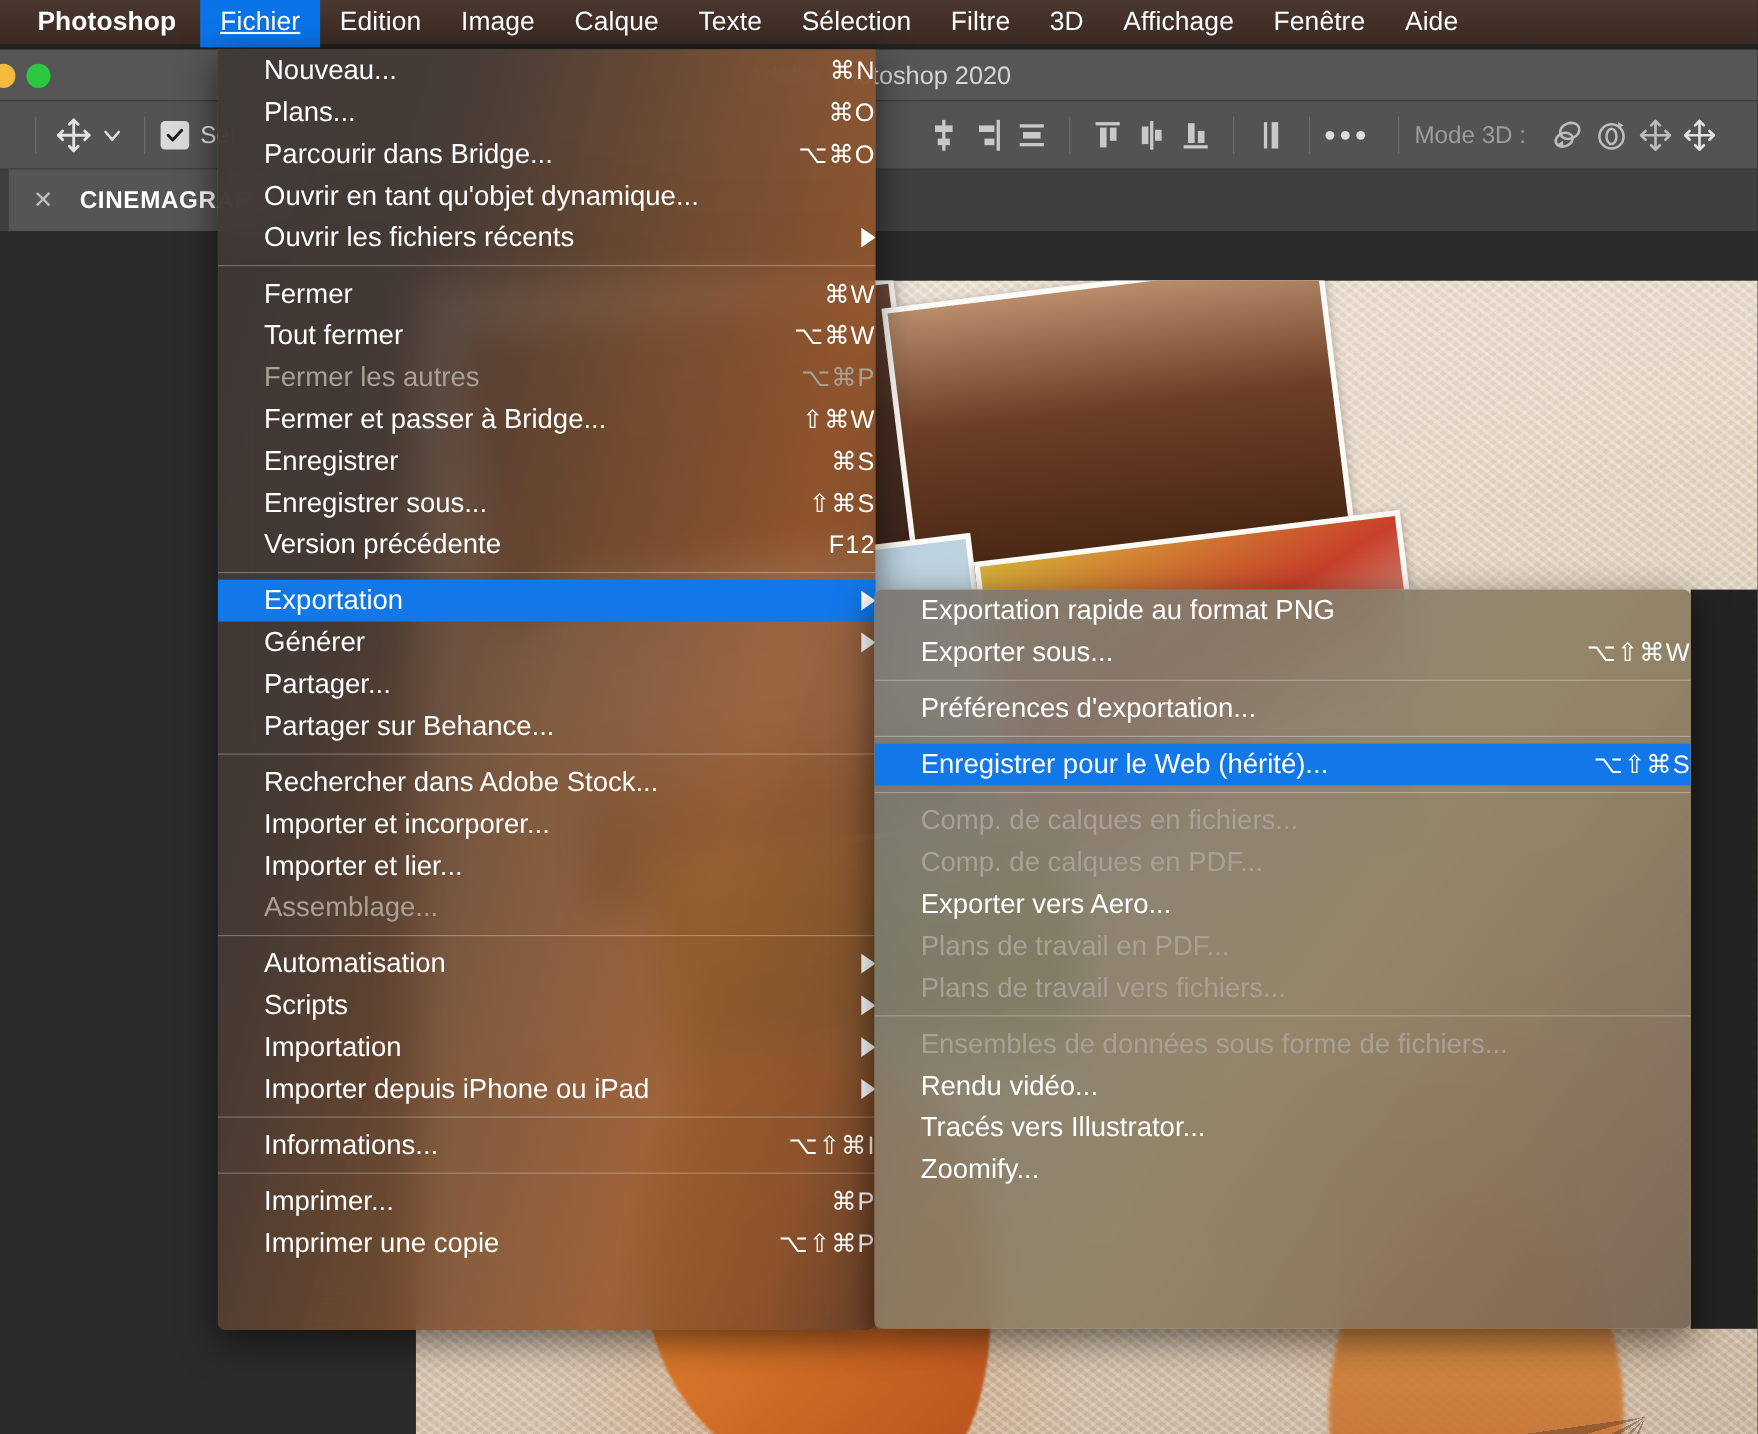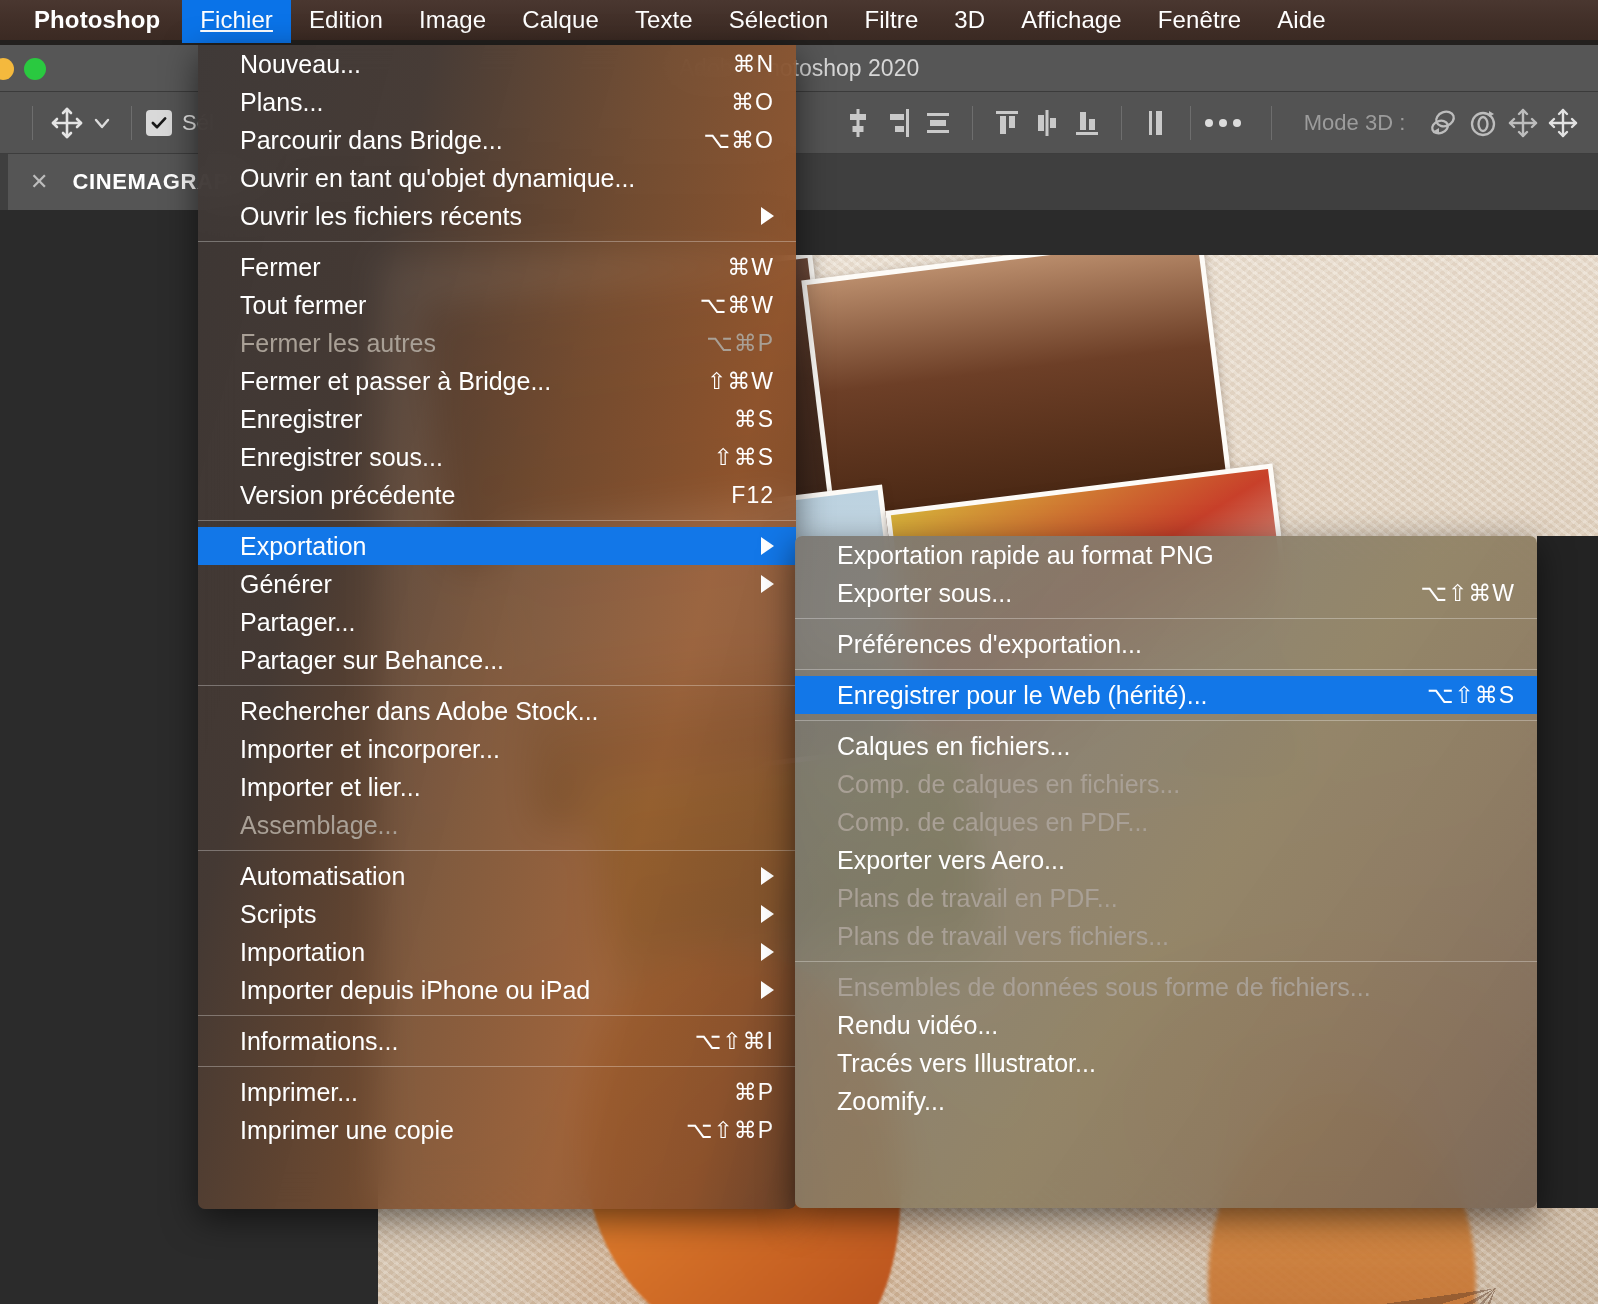--- a/index.html
+++ b/index.html
@@ -166,21 +166,21 @@
     left:795px; top:536px; width:742px; height:672px;
     background:
       linear-gradient(125deg, rgba(122,118,112,0.92) 0%, rgba(128,122,112,0.92) 18%,
                       rgba(134,124,104,0.90) 38%, rgba(140,126,96,0.90) 54%,
                       rgba(136,118,92,0.91) 70%, rgba(128,108,88,0.92) 86%,
                       rgba(118,100,84,0.93) 100%);
   }
 
   .mi{
     position:relative; height:38px; display:flex; align-items:center;
-    padding-left:42px; padding-right:22px;
+    padding-left:42px; 
     color:#ffffff; font-size:25px; white-space:nowrap;
   }
   .mi .lbl{ flex:1 1 auto; }
   .mi .key{
     color:#ffffff; font-size:23px; letter-spacing:1px; text-align:right;
     font-family:"Liberation Sans", sans-serif;
   }
   .mi.dim{ color:#a9a096; }
   .mi.dim .key{ color:#a9a096; }
   .mi.sel{ background:#1277e8; }
@@ -325,21 +325,21 @@
           </g>
         </svg>
     </div>
     <div class="vsep"></div>
     <div class="dots">
         <span></span>
         <span></span>
         <span></span>
       </div>
     <div class="vsep" style="margin-left:30px;"></div>
-    <div class="ob-label dim" style="margin-left:18px;">Mode 3D :</div>
+    <div class="ob-label dim" style="margin-left:0;">Mode 3D :</div>
     <div class="ob-icon" style="margin-left:18px;">
       <svg viewBox="0 0 40 40">
           <g fill="none" stroke="#bdbdbd" stroke-width="2.3">
             <ellipse cx="22" cy="16" rx="9" ry="7" transform="rotate(-20 22 16)"></ellipse>
             <ellipse cx="17" cy="24" rx="8" ry="6" transform="rotate(-20 17 24)"></ellipse>
           </g>
           <path d="M11 28 l5 -3 v6 z" fill="#bdbdbd"></path>
         </svg>
     </div>
     <div class="ob-icon">
@@ -515,23 +515,20 @@
       <div class="sep"></div>
       <div class="mi">
         <span class="lbl">Préférences d'exportation...</span>
       </div>
       <div class="sep"></div>
       <div class="mi sel">
         <span class="lbl">Enregistrer pour le Web (hérité)...</span>
         <span class="key">⌥⇧⌘S</span>
       </div>
       <div class="sep"></div>
-      <div class="mi">
-        <span class="lbl">Calques en fichiers...</span>
-      </div>
       <div class="mi dim">
         <span class="lbl">Comp. de calques en fichiers...</span>
       </div>
       <div class="mi dim">
         <span class="lbl">Comp. de calques en PDF...</span>
       </div>
       <div class="mi">
         <span class="lbl">Exporter vers Aero...</span>
       </div>
       <div class="mi dim">

